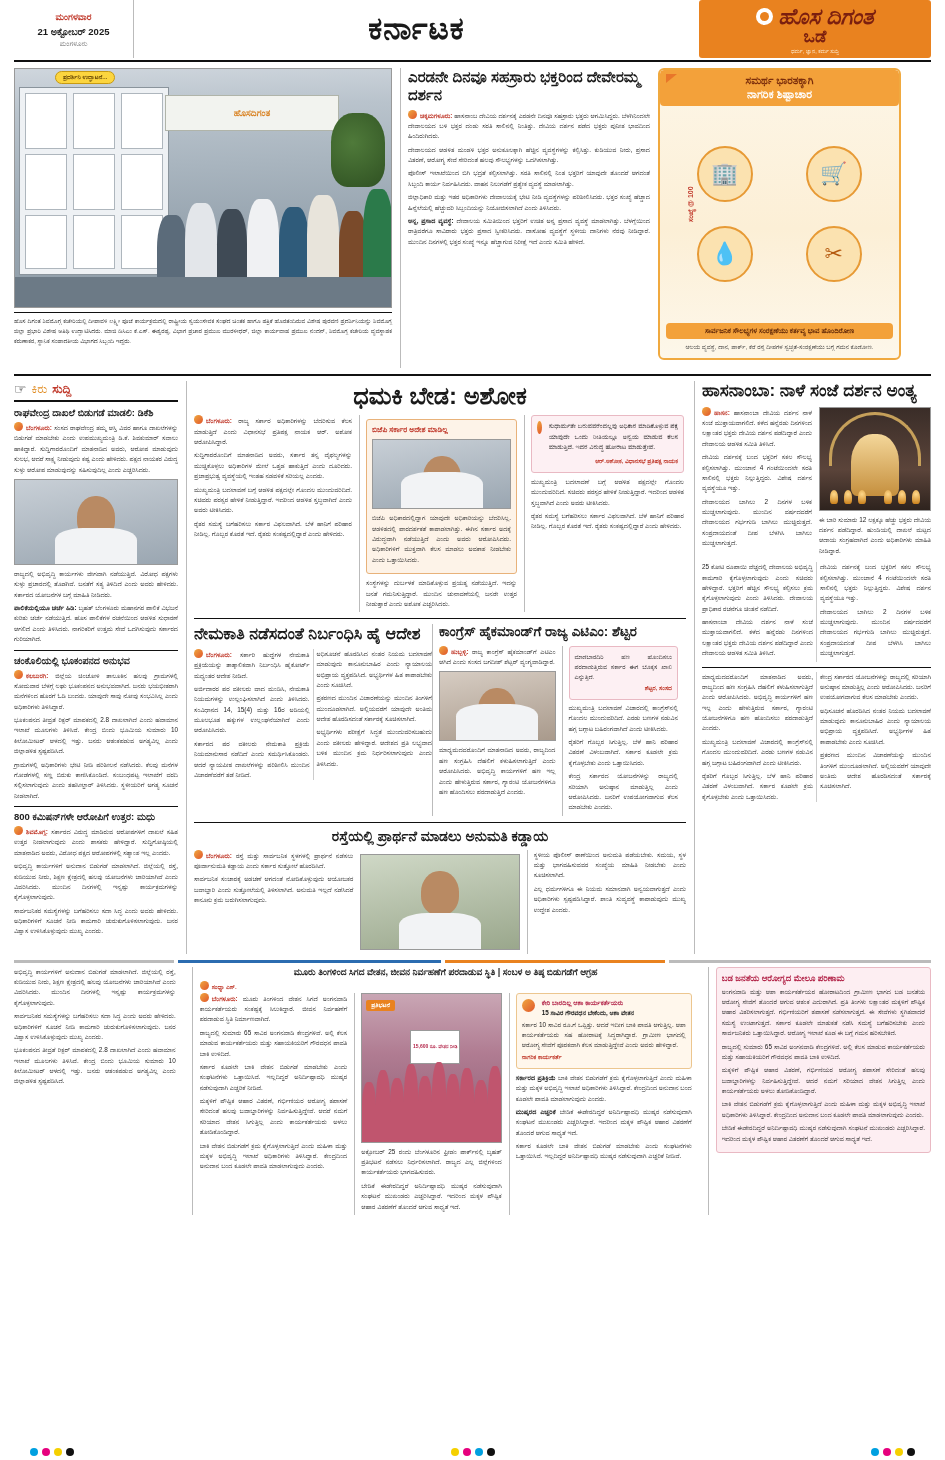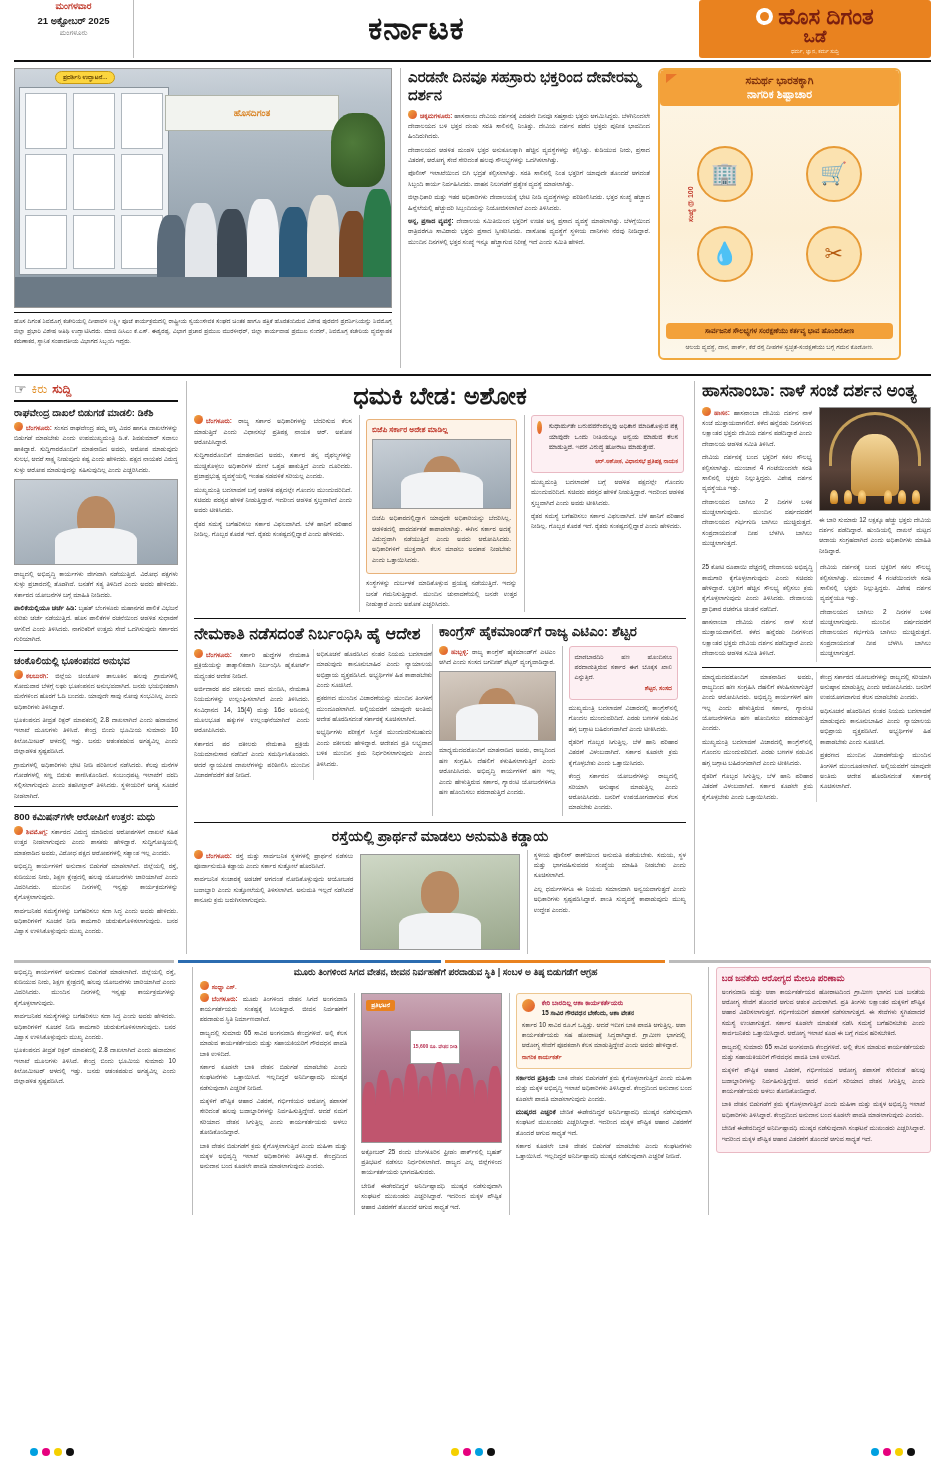--- a/index.html
+++ b/index.html
@@ -9,31 +9,31 @@
     background: #ffffff;
     font-family: "Liberation Sans", sans-serif;
     color: #1a1a1a;
     overflow: hidden;
     position: relative;
   }
   .page { position:relative; width:945px; height:1460px; padding: 0 14px; }
 
   
   .masthead { display:flex; align-items:stretch; height:62px; border-bottom:2px solid #111; padding-bottom:2px; }
-  .mh-left { width:120px; border-right:1px solid #bbb; padding-top:1px; }
+  .mh-left { width:120px; border-right:1px solid #bbb; padding-top:12px; }
   .mh-day { color:#c0392b; font-size:9px; font-weight:bold; text-align:center; }
   .mh-date { font-size:9.5px; font-weight:bold; text-align:center; margin-top:3px; }
   .mh-city { font-size:7px; text-align:center; color:#666; margin-top:2px; }
   .mh-center { flex:1; display:flex; align-items:center; justify-content:center; }
   .mh-title { font-size:31px; font-weight:bold; letter-spacing:1px; }
   .mh-right { width:232px; background:#e9821f; border-radius:3px; display:flex; flex-direction:column; align-items:center; justify-content:center; color:#fff; position:relative; }
   .mh-logo-row { display:flex; align-items:center; gap:5px; }
   .mh-logo-mark { width:17px; height:17px; border-radius:50%; background:#fff; position:relative; }
   .mh-logo-mark::after { content:""; position:absolute; left:4px; top:4px; width:9px; height:9px; border-radius:50%; background:#e9821f; }
-  .mh-logo-text { font-size:22px; font-weight:bold; color:#7b1f0f; }
+  .mh-logo-text { font-size:22px; font-weight:bold; color:#7b1f0f;font-style:italic; }
   .mh-logo-sub { font-size:17px; font-weight:bold; color:#7b1f0f; margin-top:-3px; }
   .mh-tag { font-size:5.5px; color:#fff8e7; margin-top:1px; }
 
   
   .kn { font-size:6.4px; line-height:1.62; text-align:justify; color:#222; }
   .kn p { margin:0 0 3px 0; }
   .lead { font-weight:bold; }
   .hl { font-weight:bold; color:#c0392b; }
   .rule { border-top:1px solid #111; }
   .vline { border-left:1px solid #bbb; }

